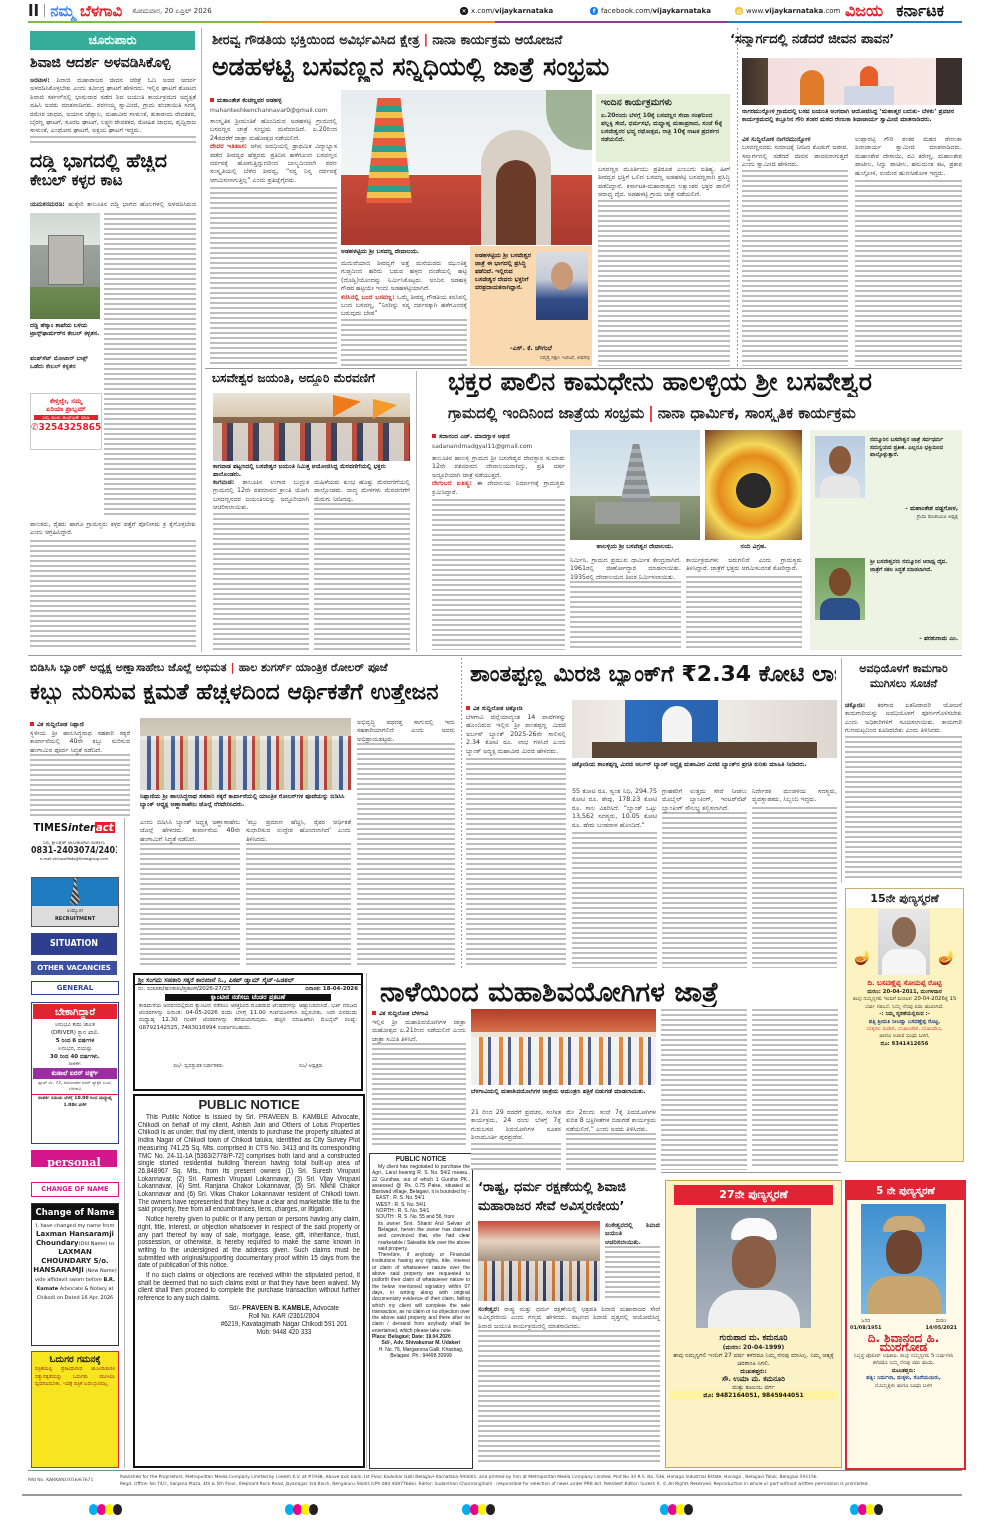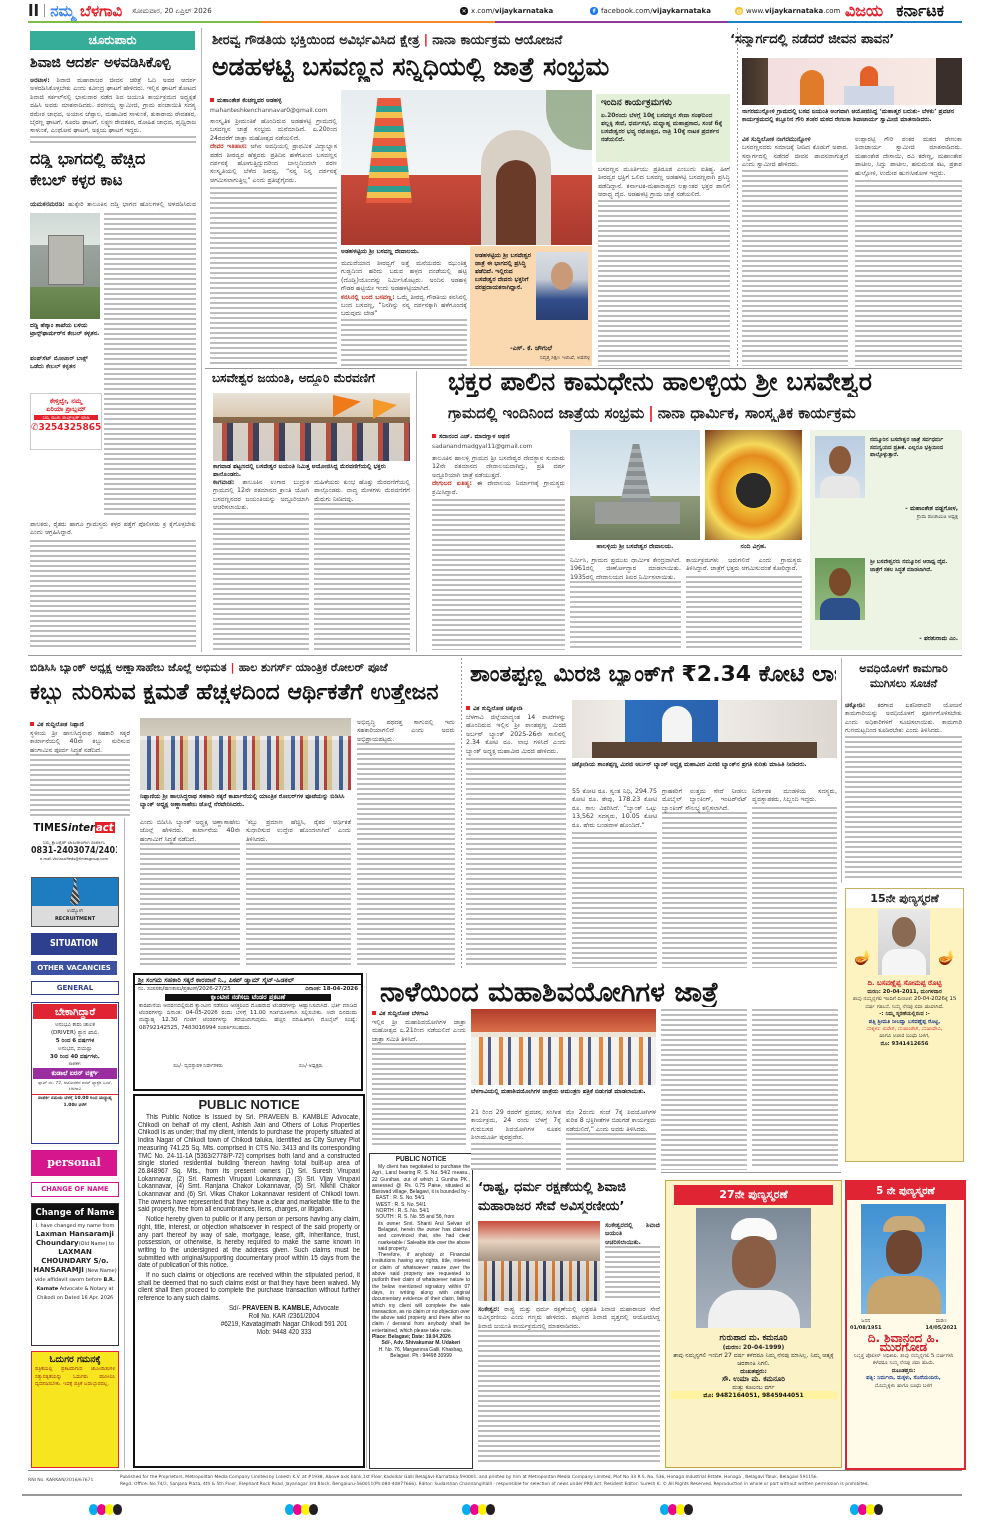--- a/index.html
+++ b/index.html
@@ -68,21 +68,21 @@
   <span style="flex:1;background:#1f7fc4;"></span>
 </div>
 
 <div class="a" style="left:30px;top:31px;width:165px;height:19px;background:#35ad98;color:#fff;text-align:center;font-size:12px;font-weight:bold;line-height:19px;overflow:hidden;">
   <span>ಚೂರುಪಾರು</span>
 </div>
 <div class="hl" style="left:30px;top:54px;width:166px;font-size:14px;">ಶಿವಾಜಿ ಆದರ್ಶ ಅಳವಡಿಸಿಕೊಳ್ಳಿ</div>
 <div class="col" style="left:30px;top:76px;width:166px;height:70px;">
   <p class="snip"><b>ಅರಟಾಳ:</b> <span>ಶಿವಾಜಿ ಮಹಾರಾಜರ ಜೀವನ ಚರಿತ್ರೆ ಓದಿ ಅವರ ಆದರ್ಶ ಅಳವಡಿಸಿಕೊಳ್ಳಬೇಕು ಎಂದು ಕವೀಂದ್ರ ಘಾಟಗೆ ಹೇಳಿದರು. ಇಲ್ಲಿನ ಘಾಟಗೆ ತೋಟದ ಶಿವಾಜಿ ಸರ್ಕಲ್‌ನಲ್ಲಿ ಭಾನುವಾರ ನಡೆದ ಶಿವ ಜಯಂತಿ ಕಾರ್ಯಕ್ರಮದ ಅಧ್ಯಕ್ಷತೆ ವಹಿಸಿ ಅವರು ಮಾತನಾಡಿದರು. ಶರಣಯ್ಯ ಸ್ವಾಮೀಜಿ, ಗ್ರಾಮ ಪಂಚಾಯಿತಿ ಸದಸ್ಯ ರಮೇಶ ಜಾಧವ, ಅಯಾನ ಚೆಪ್ಪಾಲ, ಮಹಾವೀರ ಸಾಳುಂಕೆ, ತುಕಾರಾಮ ರೇವತಕರ, ಬೈರಣ್ಣ ಘಾಟಗೆ, ಸೂರಜ ಘಾಟಗೆ, ಲಕ್ಷ್ಮಣ ರೇವತಕರ, ರೋಹಿತ ಜಾಧವ, ಪೃಥ್ವಿರಾಜ ಸಾಳುಂಕೆ, ಎಂಥೋನ ಘಾಟಗೆ, ಅಕ್ಷಯ ಘಾಟಗೆ ಇದ್ದರು.</span></p>
 </div>
-<div class="hl" style="left:30px;top:150px;width:166px;font-size:16px;">ದಡ್ಡಿ ಭಾಗದಲ್ಲಿ ಹೆಚ್ಚಿದ</div>
+<div class="hl" style="left:30px;top:150px;width:166px;font-size:19px;">ದಡ್ಡಿ ಭಾಗದಲ್ಲಿ ಹೆಚ್ಚಿದ</div>
 <div class="hl" style="left:30px;top:172px;width:166px;font-size:15px;">ಕೇಬಲ್ ಕಳ್ಳರ ಕಾಟ</div>
 <div class="col" style="left:30px;top:200px;width:166px;height:10px;">
   <p class="snip"><b>ಯಮಕನಮರಡಿ:</b> <span>ಹುಕ್ಕೇರಿ ತಾಲೂಕಿನ ದಡ್ಡಿ ಭಾಗದ ಹೊಲಗಳಲ್ಲಿ ಅಳವಡಿಸಿರುವ ಪಂಪ್‌ಸೆಟ್‌ಗಳ ಮೋಟಾರ್ ಕೇಬಲ್ ಕಳ್ಳತನ ಪ್ರಕರಣಗಳು ಹೆಚ್ಚುತ್ತಿದ್ದು, ರೈತರು ಕಂಗಾಲಾಗಿದ್ದಾರೆ.</span></p>
 </div>
 <div class="photo" style="left:30px;top:213px;width:70px;height:106px;background:linear-gradient(#cfd8d4 0%,#dfe6e1 30%,#9aa39e 30%,#8e968f 70%,#6f8a55 70%,#5d7a45 100%);">
   <div style="position:absolute;left:18px;top:22px;width:34px;height:48px;background:#b8b8b0;border:1px solid #777;"></div>
 </div>
 <div class="cap" style="left:30px;top:321px;width:70px;height:30px;">ದಡ್ಡಿ ಹೆಸ್ಕಾಂ ಶಾಖೆಯ ಬಳಿಯ ಟ್ರಾನ್ಸ್‌ಫಾರ್ಮರ್‌ನ ಕೇಬಲ್ ಕಳ್ಳತನ.</div>
 <div class="cap" style="left:30px;top:354px;width:70px;height:34px;color:#333;">ಪಂಪ್‌ಸೆಟ್ ಮೋಟಾರ್ ಬಾಕ್ಸ್ ಒಡೆದು ಕೇಬಲ್ ಕಳ್ಳತನ</div>
 <div class="a" style="left:30px;top:393px;width:70px;height:55px;border:1px solid #ccc;text-align:center;overflow:hidden;">
@@ -312,21 +312,21 @@
     <div>(DRIVER) ಸ್ಥಾನ ಖಾಲಿ.</div>
     <div style="font-weight:bold;">5 ರಿಂದ 6 ವರ್ಷಗಳ</div>
     <div>ಅನುಭವ, ವಯಸ್ಸು</div>
     <div style="font-weight:bold;">30 ರಿಂದ 40 ವರ್ಷಗಳು.</div>
     <div style="font-size:4.5px;">ಸಂಪರ್ಕ:</div>
   </div>
   <div style="background:#9a2ea0;color:#fff;font-size:6.5px;font-weight:bold;height:11px;line-height:11px;white-space:nowrap;overflow:hidden;margin:0 1px;">ಕುಡಾಲೆ ಐರನ್ ವರ್ಕ್ಸ್</div>
   <div style="font-size:4.3px;line-height:6px;border-bottom:1px solid #e02434;padding:1px 0 2px 0;">ಪ್ಲಾಟ್ ನಂ. 72, ಆಟೋನಗರ ಐರನ್ ಫ್ಯಾಕ್ಟರಿ ಹಿಂದೆ, ಬೆಳಗಾವಿ</div>
   <div style="font-size:4.5px;line-height:6.5px;font-weight:bold;">ಸಂಪರ್ಕ ಸಮಯ ಬೆಳಗ್ಗೆ 10.00 ರಿಂದ ಮಧ್ಯಾಹ್ನ 1.00ರ ವರೆಗೆ</div>
 </div>
-<div class="clbox" style="top:1150px;height:26px;background:#d6168c;color:#fff;font-size:11px;font-weight:bold;line-height:26px;font-family:'DejaVu Serif',serif;">
+<div class="clbox" style="top:1150px;height:17px;background:#d6168c;color:#fff;font-size:11px;font-weight:bold;line-height:26px;font-family:'DejaVu Serif',serif;">
   <span>personal</span>
 </div>
 <div class="clbox" style="top:1182px;height:13px;border:1px solid #d6168c;color:#d6168c;font-size:6.6px;font-weight:bold;line-height:13px;white-space:nowrap;">
   <span>CHANGE OF NAME</span>
 </div>
 <div class="clbox" style="top:1203px;height:141px;border:1px solid #333;">
   <div style="background:#111;color:#fff;font-size:8.5px;font-weight:bold;height:16px;line-height:16px;white-space:nowrap;">Change of Name</div>
   <div style="font-size:5px;line-height:9px;padding:1px;">
     <span>I, have changed my name from</span>
     <b style="font-size:7px;">Laxman Hansaramji Choundary</b><span>(Old Name)</span>

